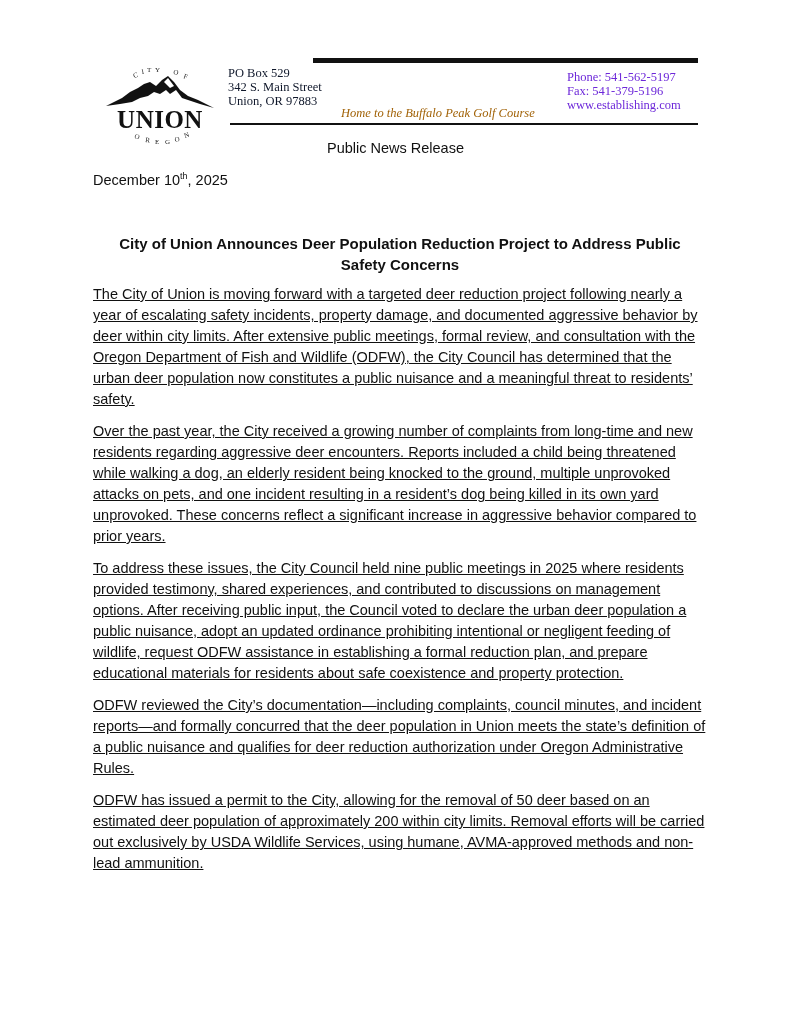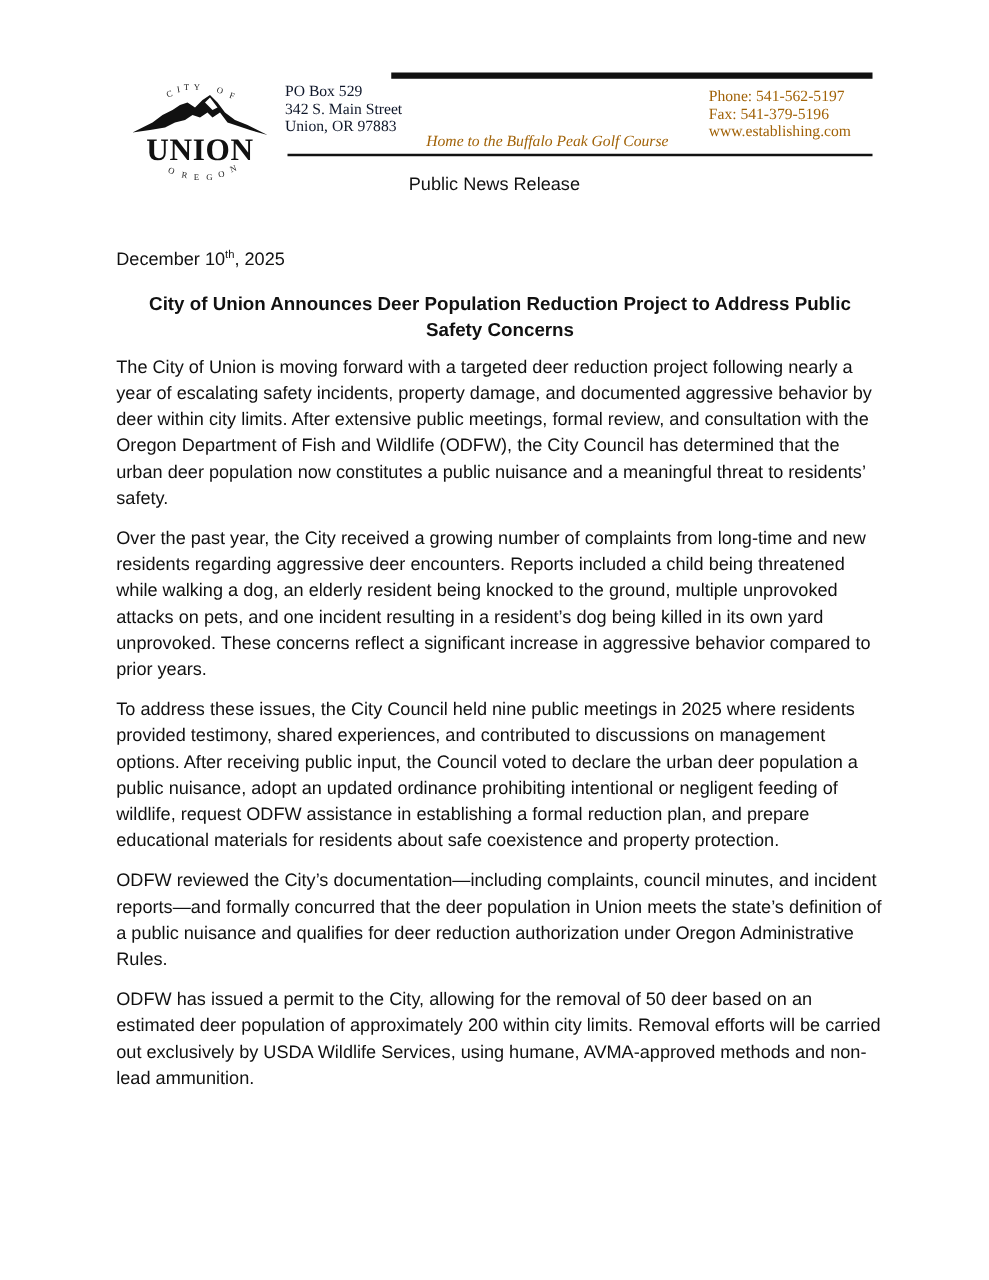--- a/index.html
+++ b/index.html
@@ -58,21 +58,21 @@
       line-height: 14px;
       color: #0f172a;
     }
     .lh-address div { white-space: nowrap; }
     .lh-contact {
       position: absolute;
       left: 567px; top: 70px;
       font-family: "Liberation Serif", serif;
       font-size: 12.5px;
       line-height: 14px;
-      color: #a16207;
+      color: #6d28d9;
     }
     .lh-contact div { white-space: nowrap; }
     .lh-tagline {
       position: absolute;
       left: 341px; top: 106px;
       font-family: "Liberation Serif", serif;
       font-style: italic;
       font-size: 12.5px;
       color: #a16207;
       white-space: nowrap;
@@ -84,21 +84,20 @@
       text-align: center;
       font-family: "Liberation Sans", sans-serif;
       font-weight: normal;
       font-size: 14.5px;
     }
     .release-date {
       position: absolute;
       left: 93px; top: 172px;
       font-family: "Liberation Sans", sans-serif;
       font-size: 14.5px;
-      margin-top: 28px;
     }
     .release-date sup {
       font-size: 9px;
       vertical-align: 6px;
       line-height: 0;
     }
     .headline {
       position: absolute;
       left: 95px; width: 610px;
       top: 233px;
@@ -111,20 +110,21 @@
     .body-text {
       position: absolute;
       left: 93px; width: 614px;
       top: 284px;
       font-family: "Liberation Sans", sans-serif;
       font-size: 14.5px;
       line-height: 21px;
     }
     .body-text p {
       margin: 0 0 11px 0;
+      text-decoration: underline;
     }
   </style>
 </head>
 <body>
 
 <div class="letterhead">
   <div class="lh-rule-top"></div>
 
   <div class="logo">
     <svg width="114" height="84" viewBox="0 0 114 84">

